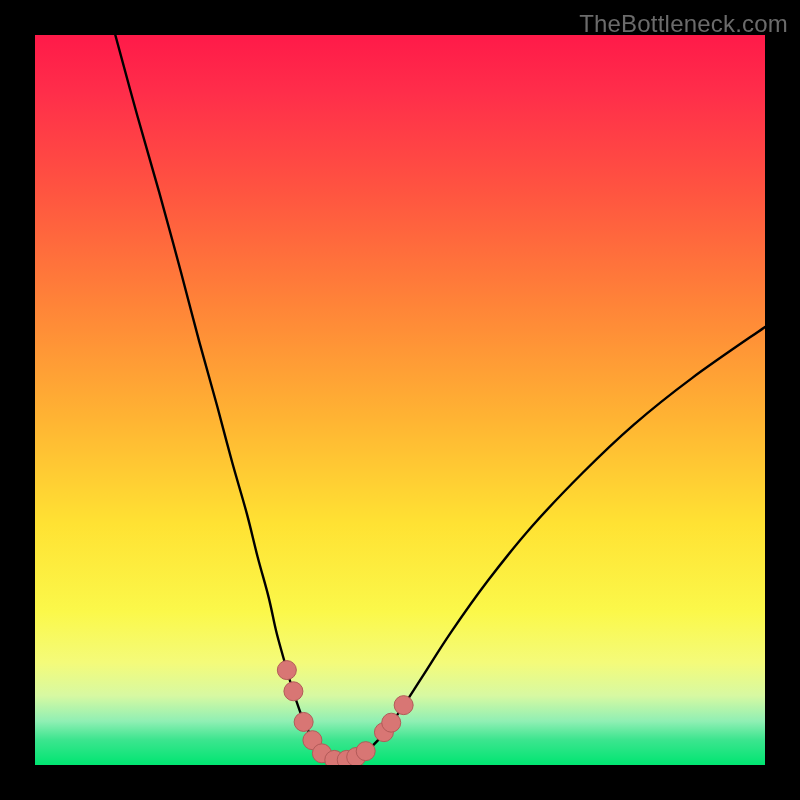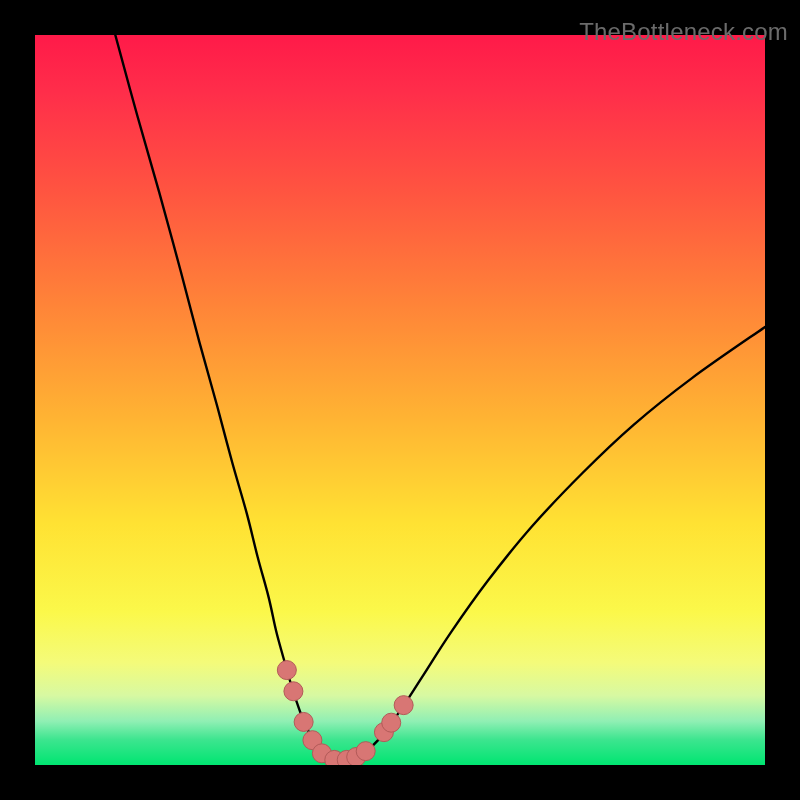--- a/index.html
+++ b/index.html
@@ -32,21 +32,21 @@
       #fbf84a 79%,
       #f4fb7a 86%,
       #d7f9a2 90.5%,
       #90efb4 94%,
       #3de58f 96.5%,
       #00e571 100%
     );
   }
   .watermark {
     position: absolute;
-    top: 18px;
+    top: 10px;
     right: 12px;
     font-family: Arial, Helvetica, sans-serif;
     font-size: 24px;
     color: #6b6b6b;
     letter-spacing: 0.2px;
     user-select: none;
   }
   svg.curve {
     position: absolute;
     left: 0;

